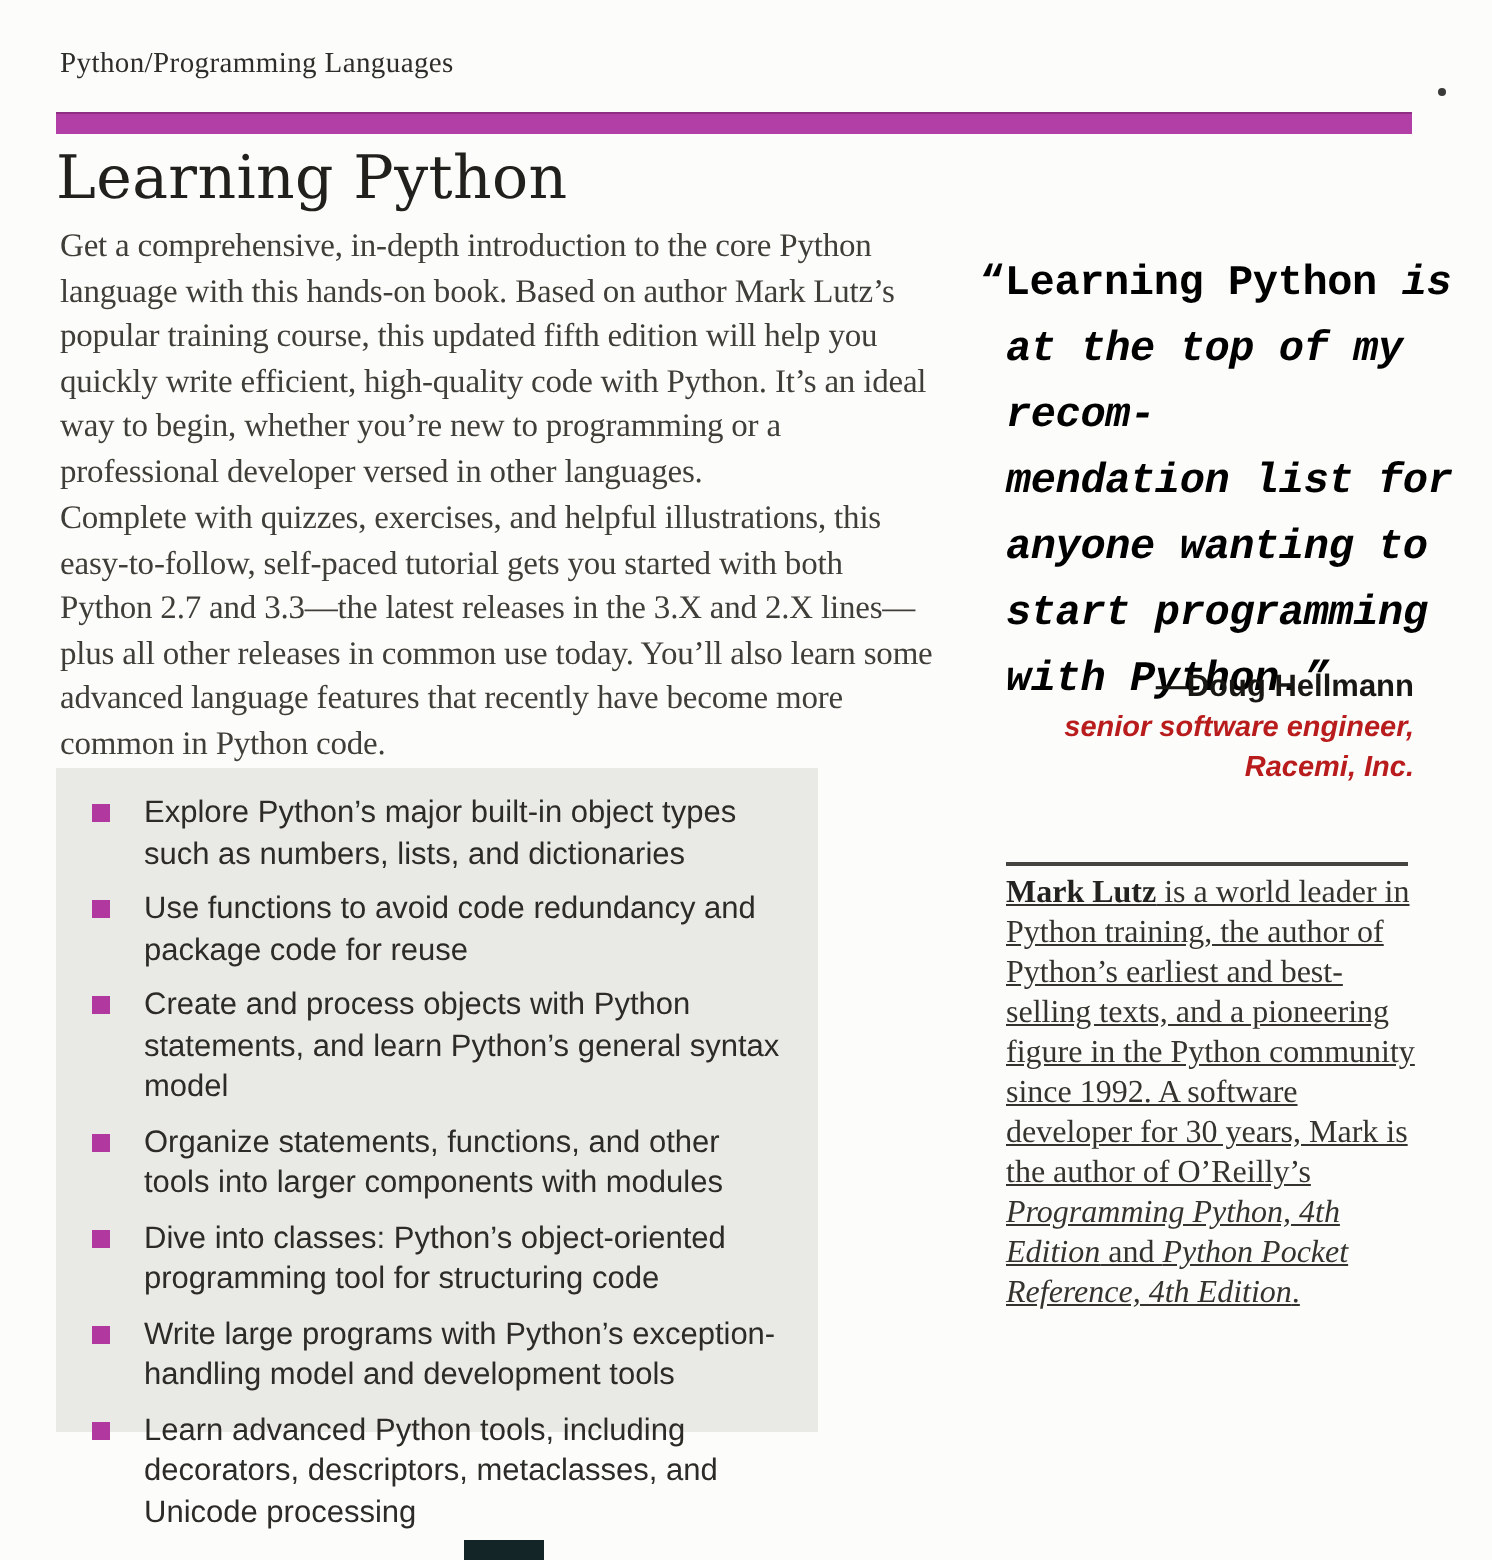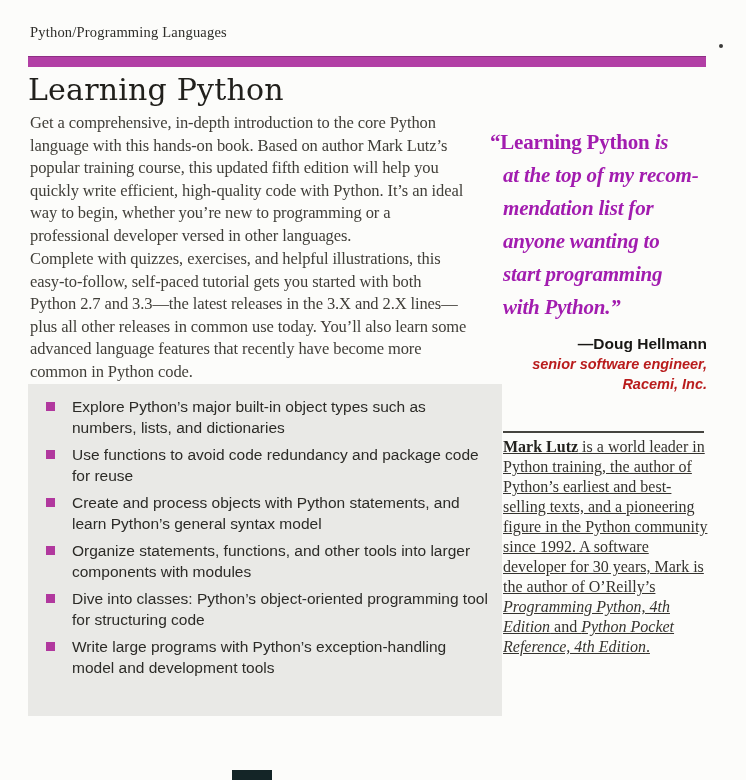--- a/index.html
+++ b/index.html
@@ -37,43 +37,43 @@
   
   .para{
     position:absolute;left:30px;width:440px;margin:0;
     font-size:16.5px;line-height:22.5px;color:#403e38;
     letter-spacing:-0.1px;
   }
   .para1{top:112px;}
   .para2{top:248px;}
   
   .panel{
-    position:absolute;left:28px;top:384px;width:474px;height:332px;
+    position:absolute;left:28px;top:384px;width:381px;height:332px;
     background:#e9e9e6;
     box-sizing:border-box;
     padding:13px 14px 0 18px;
   }
   .bullet-item{
     display:flex;align-items:flex-start;
     margin-bottom:7px;
   }
   .sq{
     flex:0 0 9px;width:9px;height:9px;margin-top:5px;
     background:#b1389e;
   }
   .bt{
     margin-left:17px;
     font-family:"Liberation Sans", sans-serif;
     font-size:15.5px;line-height:20.5px;color:#2c2b27;
   }
   
   .quote{
     position:absolute;left:503px;top:126px;width:225px;
-    font-family:Liberation Serif, serif;
-    font-size:21px;line-height:33px;font-weight:600;color:#a21caf;
+    font-family:Liberation Mono, monospace;
+    font-size:21px;line-height:33px;font-weight:600;color:#000000;
     letter-spacing:-0.2px;
   }
   .qline.first{text-indent:-13px;}
   .qitalic{font-style:italic;}
   .qroman{font-style:normal;}
   
   .attr{
     position:absolute;left:483px;top:334px;width:224px;
     text-align:right;
     font-family:"Liberation Sans", sans-serif;
@@ -130,20 +130,24 @@
       <span class="bt">Organize statements, functions, and other tools into larger components with modules</span>
     </div>
     <div class="bullet-item">
       <span class="sq"></span>
       <span class="bt">Dive into classes: Python’s object-oriented programming tool for structuring code</span>
     </div>
     <div class="bullet-item">
       <span class="sq"></span>
       <span class="bt">Write large programs with Python’s exception-handling model and development tools</span>
     </div>
+    <div class="bullet-item">
+      <span class="sq"></span>
+      <span class="bt">Learn advanced Python tools, including decorators, descriptors, metaclasses, and Unicode processing</span>
+    </div>
   </div>
 
   <div class="quote">
     <div class="qline first"><span class="qroman">“Learning Python</span> <span class="qitalic">is</span></div>
     <div class="qline qitalic">at the top of my recom-</div>
     <div class="qline qitalic">mendation list for</div>
     <div class="qline qitalic">anyone wanting to</div>
     <div class="qline qitalic">start programming</div>
     <div class="qline qitalic">with Python.”</div>
   </div>

